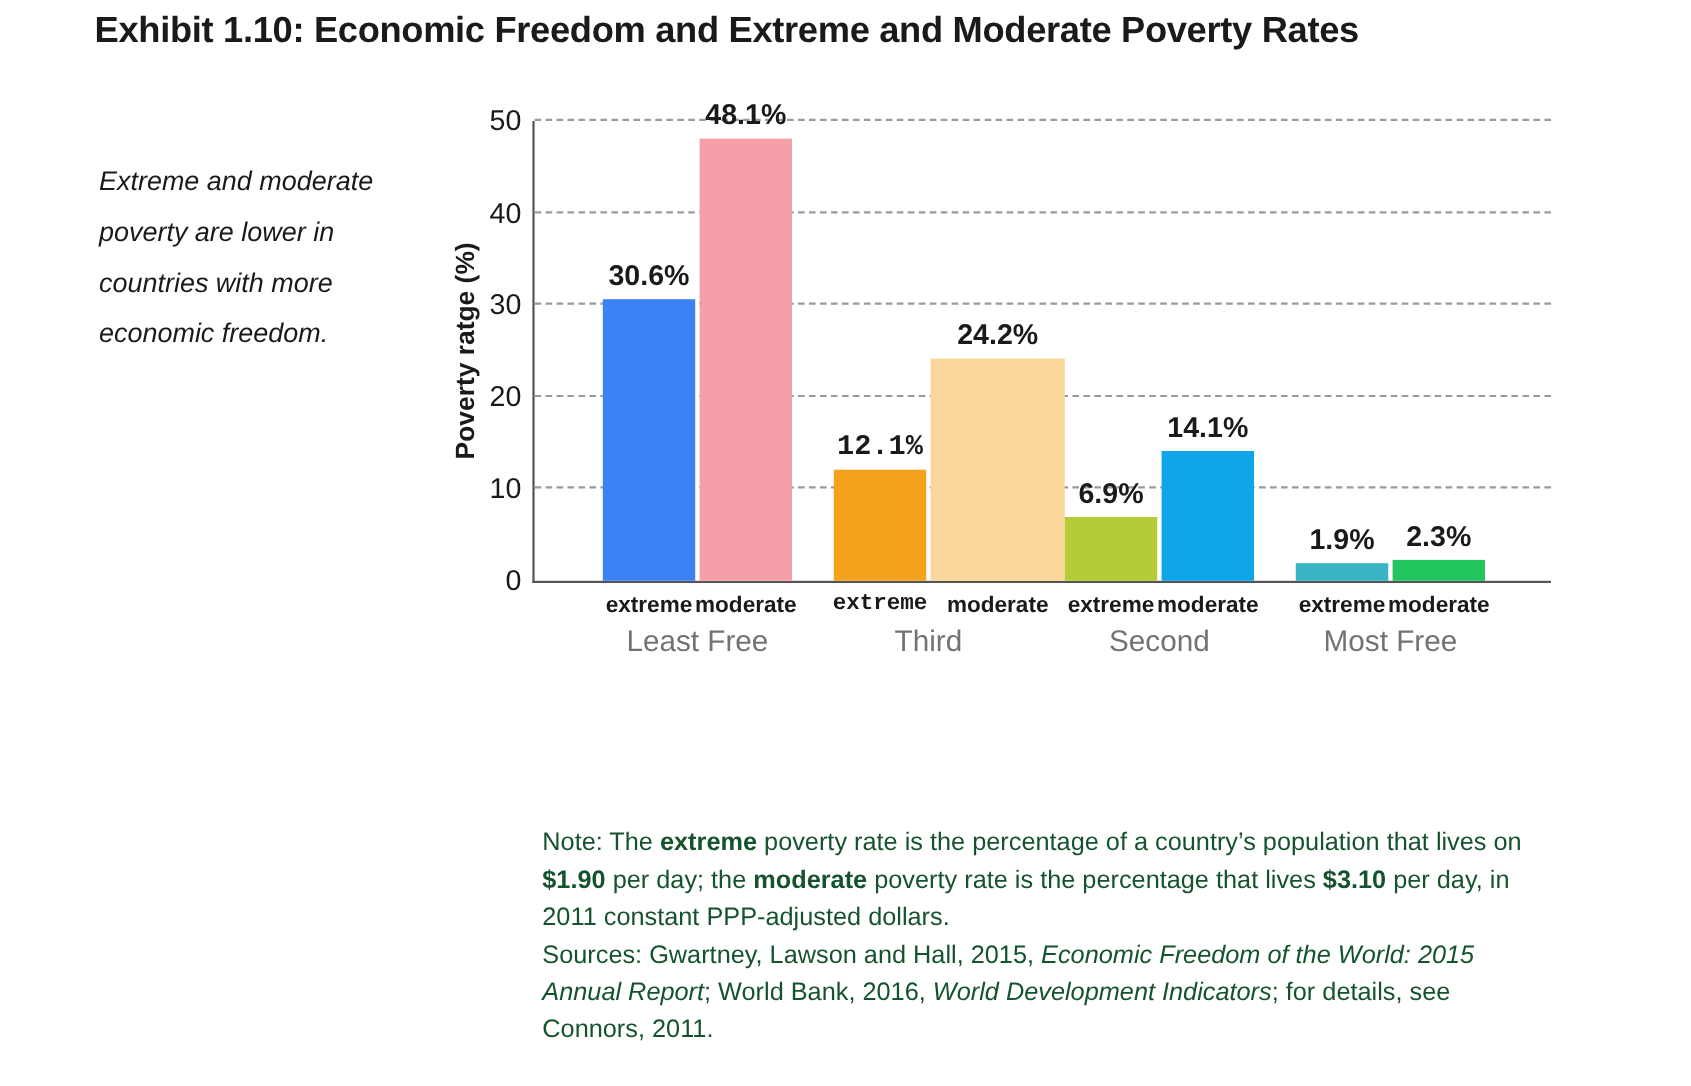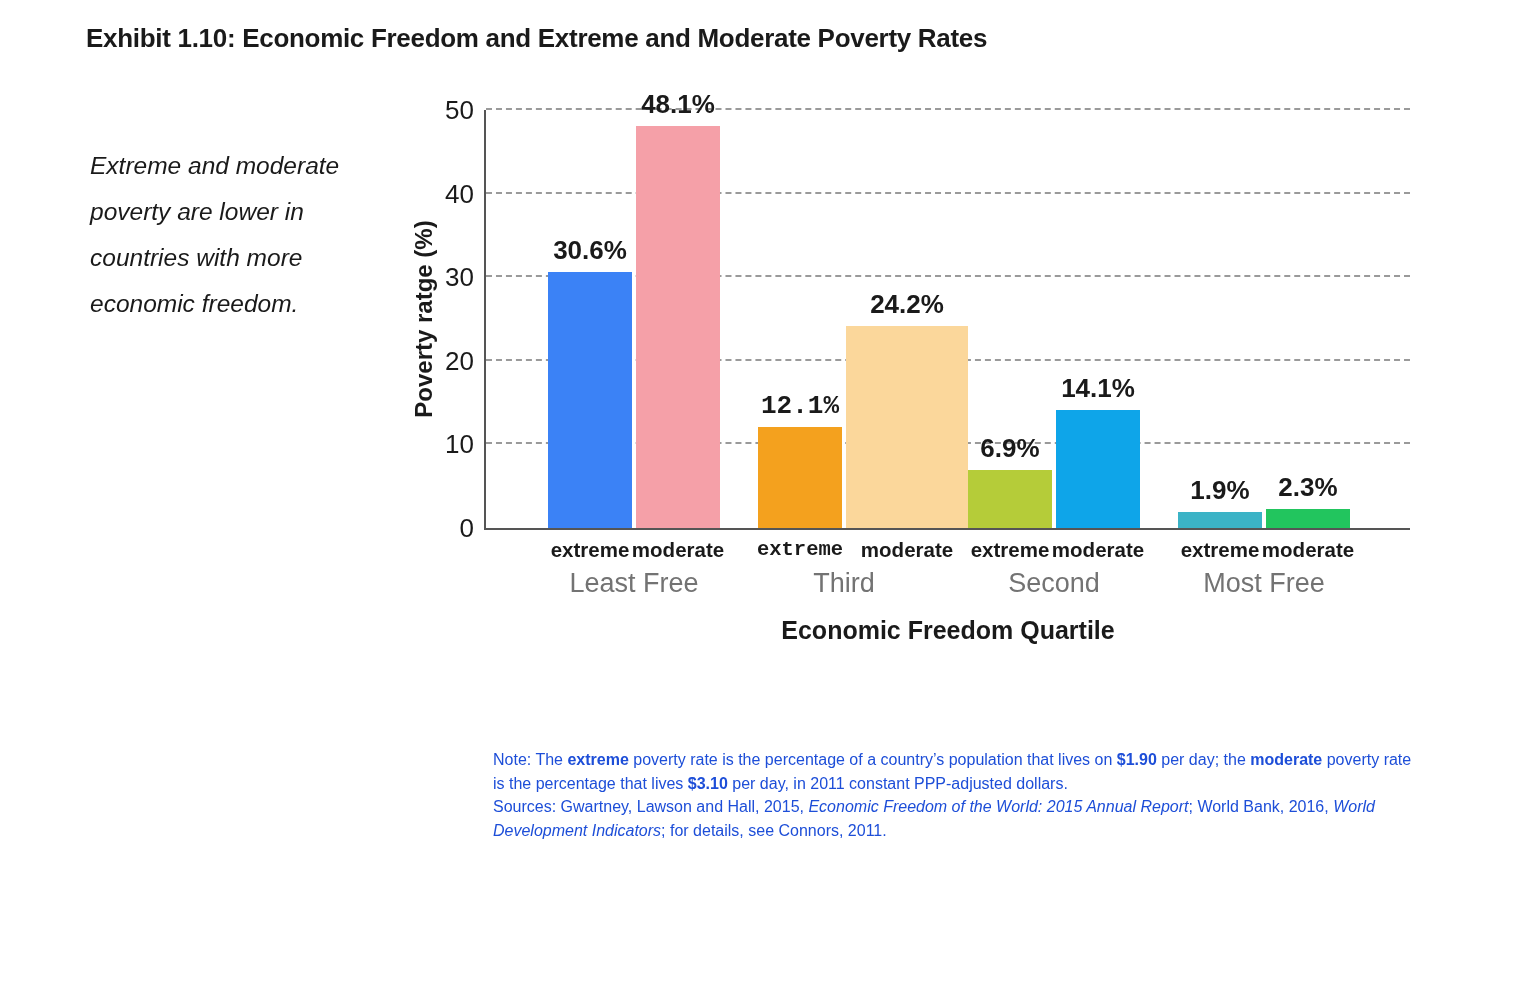--- a/index.html
+++ b/index.html
@@ -13,22 +13,22 @@
     font-family: "Liberation Sans", sans-serif;
     color: #1a1a1a;
     position: relative;
     overflow: hidden;
   }
 
   
   #chart-title {
     position: absolute;
     left: 86px;
-    top: 23px;
-    font-size: 26px;
+    top: 8px;
+    font-size: 33px;
     font-weight: 600;
     letter-spacing: -0.3px;
     color: #1a1a1a;
     white-space: nowrap;
   }
 
   
   #side-caption {
     position: absolute;
     left: 90px;
@@ -159,23 +159,23 @@
     font-weight: bold;
     color: #1a1a1a;
   }
 
   
   #footnote {
     position: absolute;
     left: 493px;
     top: 748px;
     width: 920px;
-    font-size: 16px;
+    font-size: 23px;
     line-height: 1.48;
-    color: #1d4ed8;
+    color: #14532d;
   }
   #footnote .b { font-weight: bold; }
   #footnote .i { font-style: italic; }
   #footnote p { margin: 0; }
 </style>
 </head>
 <body>
 
 <div id="chart-title">Exhibit 1.10: Economic Freedom and Extreme and Moderate Poverty Rates</div>
 
@@ -238,21 +238,20 @@
             <span class="bar-value">1.9%</span>
             <span class="tick-label">extreme</span>
           </div>
           <div class="bar moderate" style="height: 4.6%; background: #22c55e; text-align: right;">
             <span class="bar-value">2.3%</span>
             <span class="tick-label">moderate</span>
           </div>
           <div class="group-label">Most Free</div>
         </div>
       </div>
-    <div id="x-axis-label">Economic Freedom Quartile</div>
   </div>
 </div>
 
 <div id="footnote">
   <p>
     <span>Note: The </span><span class="b">extreme</span><span> poverty rate is the percentage of a country’s population that lives on </span><span class="b">$1.90</span><span> per day; the </span><span class="b">moderate</span><span> poverty rate is the percentage that lives </span><span class="b">$3.10</span><span> per day, in 2011 constant PPP-adjusted dollars.</span>
   </p>
   <p>
     <span>Sources: Gwartney, Lawson and Hall, 2015, </span><span class="i">Economic Freedom of the World: 2015 Annual Report</span><span>; World Bank, 2016, </span><span class="i">World Development Indicators</span><span>; for details, see Connors, 2011.</span>
   </p>

